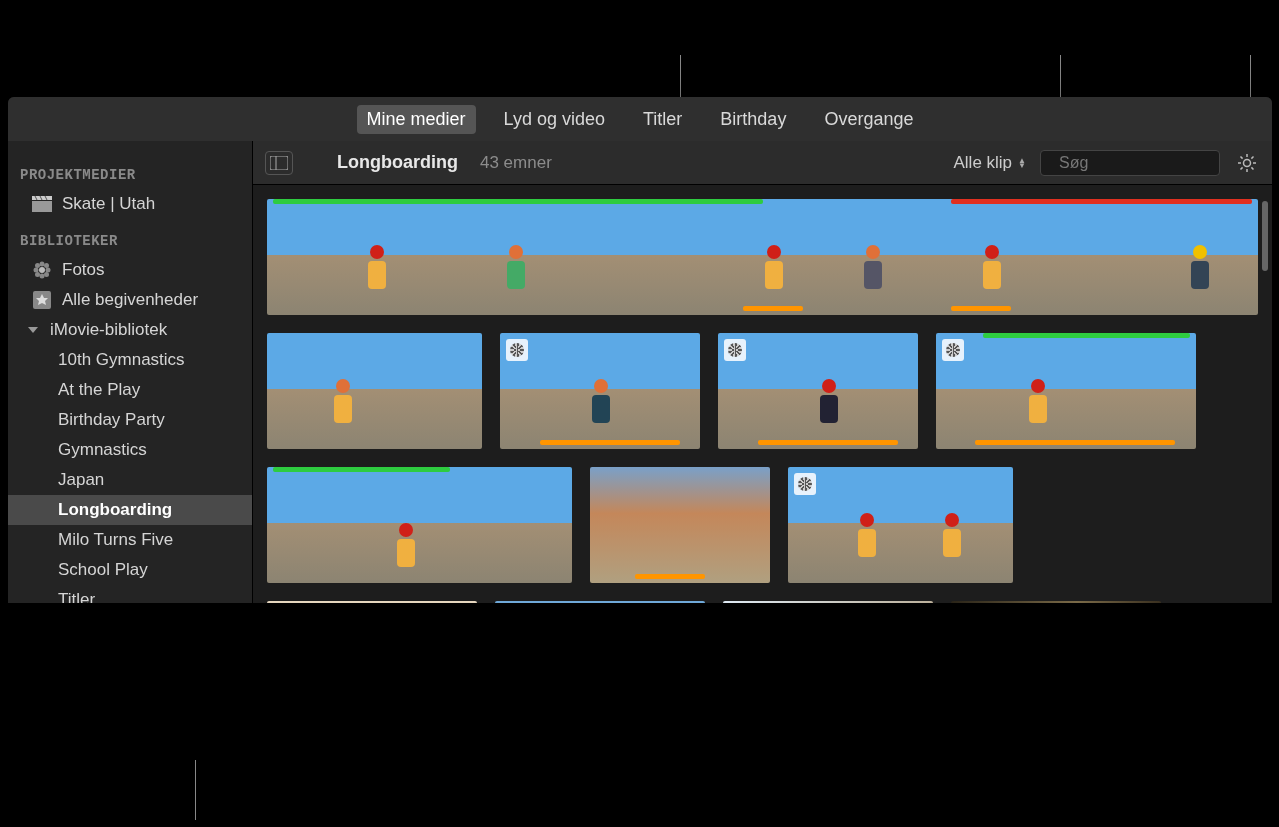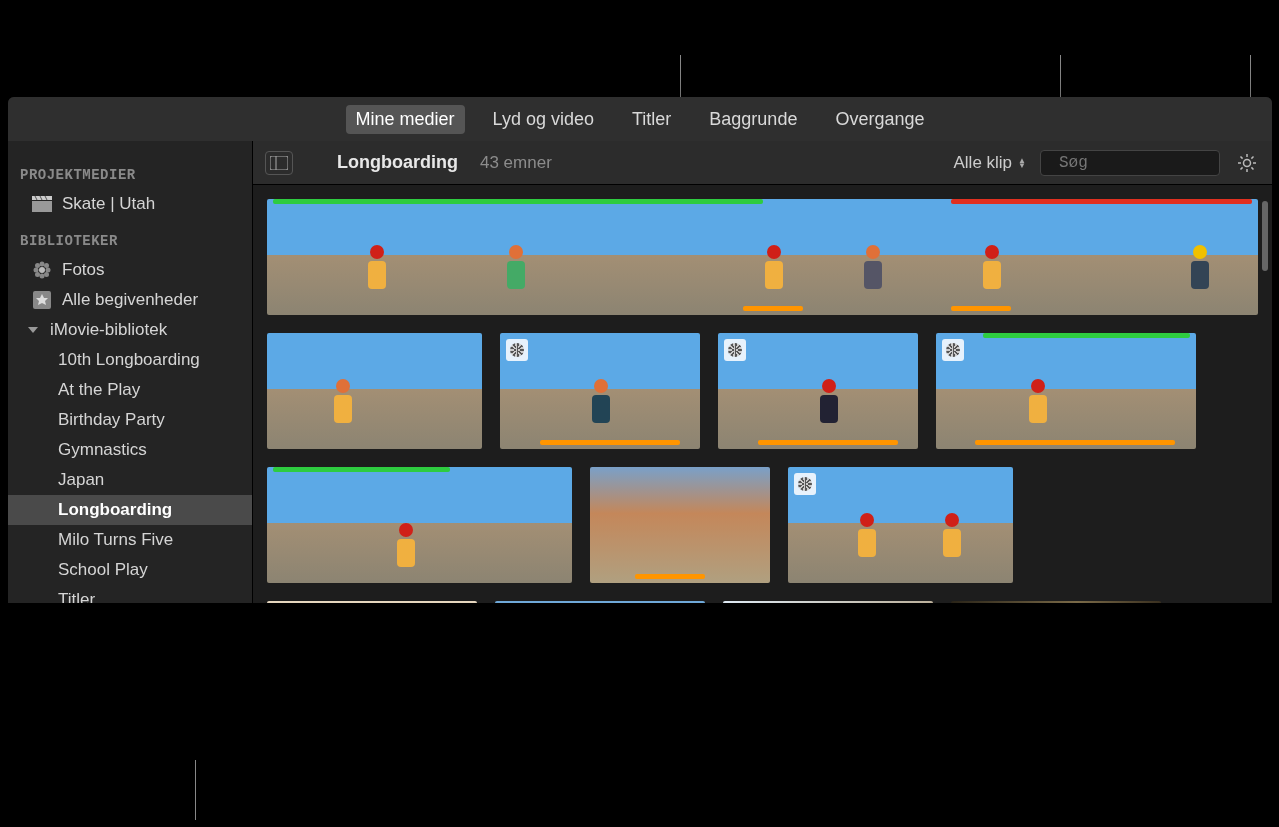--- a/index.html
+++ b/index.html
@@ -46,21 +46,21 @@
   .tb-btn { width: 28px; height: 24px; border: 1px solid #555; border-radius: 4px; display: flex; align-items: center; justify-content: center; cursor: pointer; }
   .tb-title { font-size: 18px; font-weight: 700; color: #e8e8e8; margin-left: 30px; }
   .tb-sub { font-size: 17px; color: #8c8c8c; margin-left: 8px; }
   .spacer { flex: 1; }
   .filter { display: flex; align-items: center; gap: 6px; color: #ccc; font-size: 17px; cursor: pointer; }
   .updown { display: inline-flex; flex-direction: column; line-height: 5px; font-size: 8px; color: #aaa; }
   .search {
     display: flex; align-items: center; gap: 8px; background: #1a1a1a;
     border: 1px solid #444; border-radius: 4px; padding: 2px 10px; width: 180px; height: 26px;
   }
-  .search input { flex: 1; background: transparent; border: none; outline: none; color: #ddd; font-size: 16px; font-family: Liberation Mono, monospace; }
+  .search input { flex: 1; background: transparent; border: none; outline: none; color: #ddd; font-size: 16px; }
   .search input::placeholder { color: #777; }
   .gear { width: 26px; height: 26px; display: flex; align-items: center; justify-content: center; cursor: pointer; color: #bbb; }
   
   .browser { flex: 1; overflow-y: auto; padding: 14px; }
   .row { display: flex; gap: 18px; margin-bottom: 18px; }
   .clip {
     position: relative; height: 116px; border-radius: 2px;
     background: linear-gradient(to bottom, #5ca9e6 0%, #5ca9e6 48%, #a38f74 48%, #8c8472 100%);
     overflow: hidden;
   }
@@ -92,21 +92,21 @@
 <div class="callout" style="left:1060px; top:55px; height:100px;"></div>
 <div class="callout" style="left:1250px; top:55px; height:100px;"></div>
 <div class="callout" style="left:195px; top:760px; height:60px;"></div>
 
 <div class="window">
 
   <div class="tabbar">
     <div class="tab active">Mine medier</div>
     <div class="tab">Lyd og video</div>
     <div class="tab">Titler</div>
-    <div class="tab">Baggrunde</div>
+    <div class="tab">Birthday</div>
     <div class="tab">Overgange</div>
   </div>
 
   <div class="body">
 
     <div class="sidebar">
       <div class="sidehead">PROJEKTMEDIER</div>
       <div class="siderow top">
         <span class="icon">
           <svg width="20" height="16" viewBox="0 0 20 16">
@@ -148,21 +148,21 @@
         </span>
         <span>Alle begivenheder</span>
       </div>
 
       <div class="siderow top" style="padding-left:36px;">
         <span class="disclosure"></span>
         <span style="font-weight:500;">iMovie-bibliotek</span>
       </div>
 
       <div class="siderow child">
-          <span>10th Longboarding</span>
+          <span>10th Gymnastics</span>
         </div>
       <div class="siderow child">
           <span>At the Play</span>
         </div>
       <div class="siderow child">
           <span>Birthday Party</span>
         </div>
       <div class="siderow child">
           <span>Gymnastics</span>
         </div>

